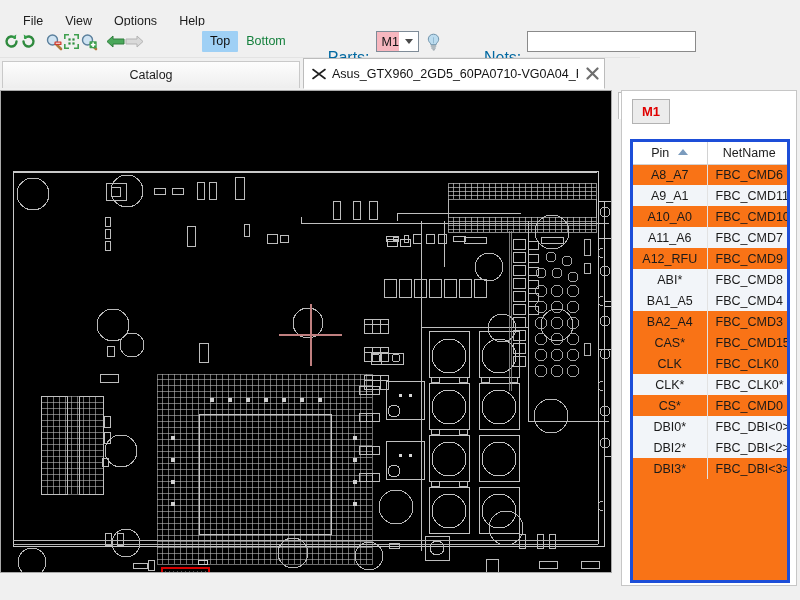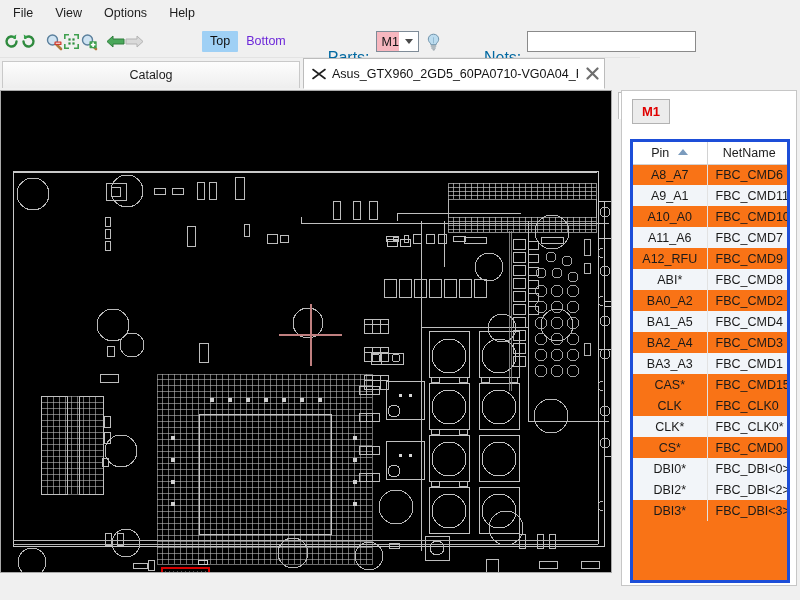--- a/index.html
+++ b/index.html
@@ -10,24 +10,24 @@
     background: #f0f0f0;
     font-family: "Liberation Sans", sans-serif;
     font-size: 12px;
     color: #1a1a1a;
     -webkit-font-smoothing: antialiased;
   }
   #app { position: relative; width: 800px; height: 600px; background: #f0f0f0; }
 
   
   .menubar {
-    position: absolute; left: 0; top: 0; width: 800px; height: 26px;
+    position: absolute; left: 0; top: 8px; width: 800px; height: 26px;
     background: #f0f0f0;
     display: flex; align-items: center;
-    padding-left: 2px; box-sizing: border-box;
+    padding-left: 12px; box-sizing: border-box;
   }
   .menu-item {
     padding: 4px 11px; font-size: 12.5px; color: #1d1d1d; cursor: default;
     border-radius: 2px; white-space: nowrap;
   }
 
   
   .toolbar {
     position: absolute; left: 0; top: 26px; width: 640px; height: 32px;
     background: #f0f0f0;
@@ -43,21 +43,21 @@
   }
   .tb-btn {
     width: 24px; height: 24px; display: flex; align-items: center; justify-content: center;
     cursor: default; border-radius: 2px;
   }
   .tb-sep { width: 1px; height: 19px; background: #c4c4c4; margin: 0 4px; }
 
   .segmented { display: flex; align-items: center; margin-left: 50px; }
   .seg-btn {
     padding: 3px 8px 4px 8px; font-size: 12.5px; cursor: default; border-radius: 1px;
-    color: #6d28d9;
+    color: #15803d;
   }
   .seg-btn.active { background: #9fd0f5; color: #101010; }
 
   .tb-label { font-size: 16px; margin-left: 34px; margin-right: 6px; color: #0369a1; white-space:nowrap;margin-top:32px;}
 
   .combo {
     position: relative; width: 125px; height: 21px;
     border: 1px solid #7e8b97; background: #ffffff; box-sizing: border-box;
     display: flex; align-items: center;
   }
@@ -747,36 +747,28 @@
                 <td class="c-net">FBC_CMD7</td>
               </tr>
             <tr>
                 <td class="c-pin">A12_RFU</td>
                 <td class="c-net">FBC_CMD9</td>
               </tr>
             <tr class="alt">
                 <td class="c-pin">ABI*</td>
                 <td class="c-net">FBC_CMD8</td>
               </tr>
-            <tr>
-                <td class="c-pin">BA0_A2</td>
-                <td class="c-net">FBC_CMD2</td>
-              </tr>
             <tr class="alt">
                 <td class="c-pin">BA1_A5</td>
                 <td class="c-net">FBC_CMD4</td>
               </tr>
             <tr>
                 <td class="c-pin">BA2_A4</td>
                 <td class="c-net">FBC_CMD3</td>
               </tr>
-            <tr class="alt">
-                <td class="c-pin">BA3_A3</td>
-                <td class="c-net">FBC_CMD1</td>
-              </tr>
             <tr>
                 <td class="c-pin">CAS*</td>
                 <td class="c-net">FBC_CMD15</td>
               </tr>
             <tr>
                 <td class="c-pin">CLK</td>
                 <td class="c-net">FBC_CLK0</td>
               </tr>
             <tr class="alt">
                 <td class="c-pin">CLK*</td>

